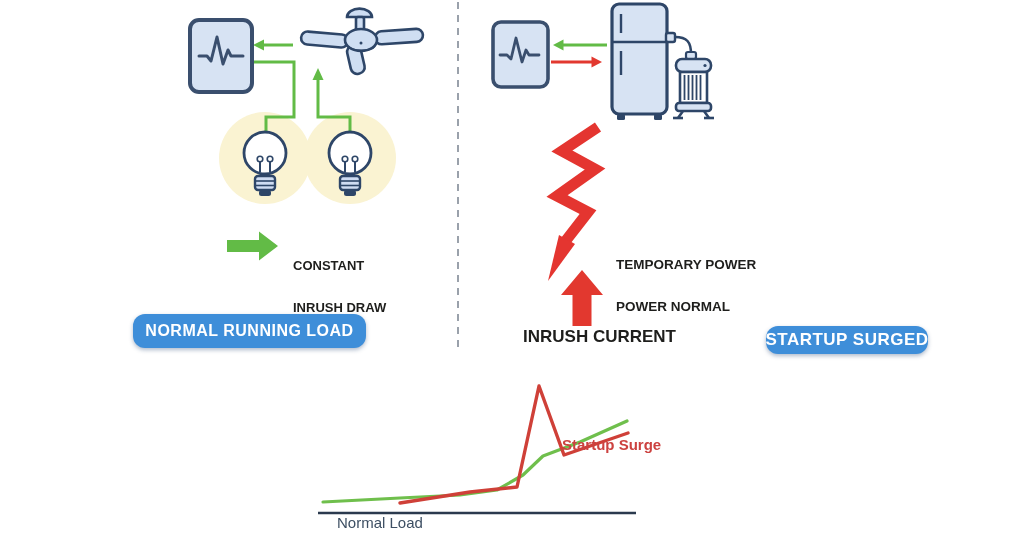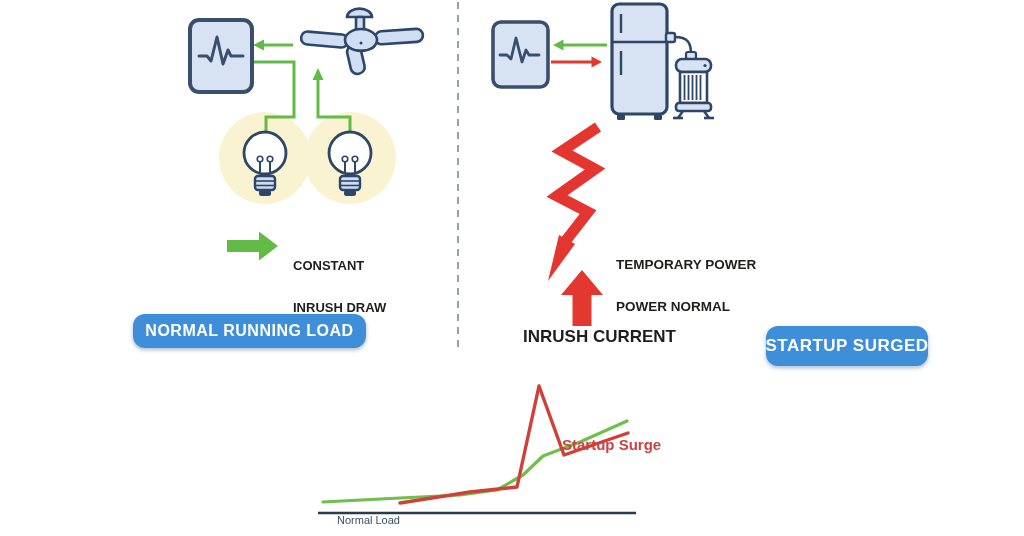--- a/index.html
+++ b/index.html
@@ -9,26 +9,26 @@
   }
   .art{position:absolute;left:0;top:0;}
   .lbl{position:absolute;font-weight:bold;color:#1e1e1c;line-height:1.06;white-space:nowrap;}
   .lbl .ln{display:block;margin-top:28px;}
   .badge{
     position:absolute;background:#3e8ed9;color:#ffffff;font-weight:bold;
     display:flex;align-items:center;justify-content:center;border-radius:12px;
     box-shadow:0 2px 4px rgba(25,60,110,.35);letter-spacing:.5px;white-space:nowrap;
   }
   .badge-normal{left:133px;top:314px;width:233px;height:34px;font-size:16px;}
-  .badge-startup{left:766px;top:326px;width:162px;height:40px;font-size:17px;}
+  .badge-startup{left:766px;top:326px;width:162px;height:28px;font-size:17px;}
   .lbl-constant{left:293px;top:231px;font-size:13px;}
   .lbl-temp{left:616px;top:230px;font-size:13.5px;}
   .lbl-inrush{left:523px;top:328px;font-size:17px;}
   .lbl-surge{left:562px;top:400px;font-size:15px;color:#cc4240;margin-top:37px;}
-  .lbl-normload{left:337px;top:515px;font-size:11px;color:#3d4f63;font-weight:normal;}
+  .lbl-normload{left:337px;top:515px;font-size:15px;color:#3d4f63;font-weight:normal;}
 </style>
 </head>
 <body>
 
 <div class="canvas">
 
   <svg class="art" width="1024" height="536" viewBox="0 0 1024 536">
 
     <circle cx="265" cy="158" r="46" fill="#faf3d2"></circle>
     <circle cx="350" cy="158" r="46" fill="#faf3d2"></circle>

